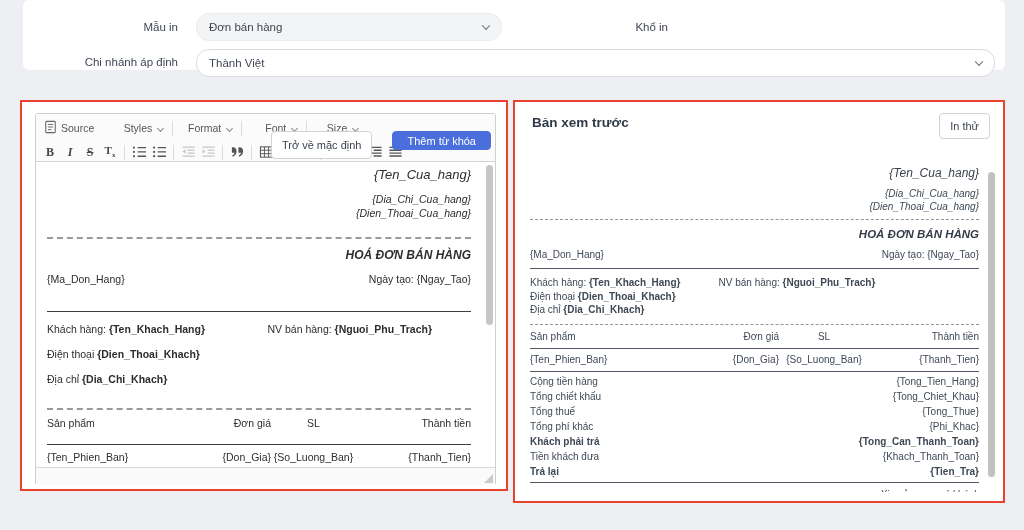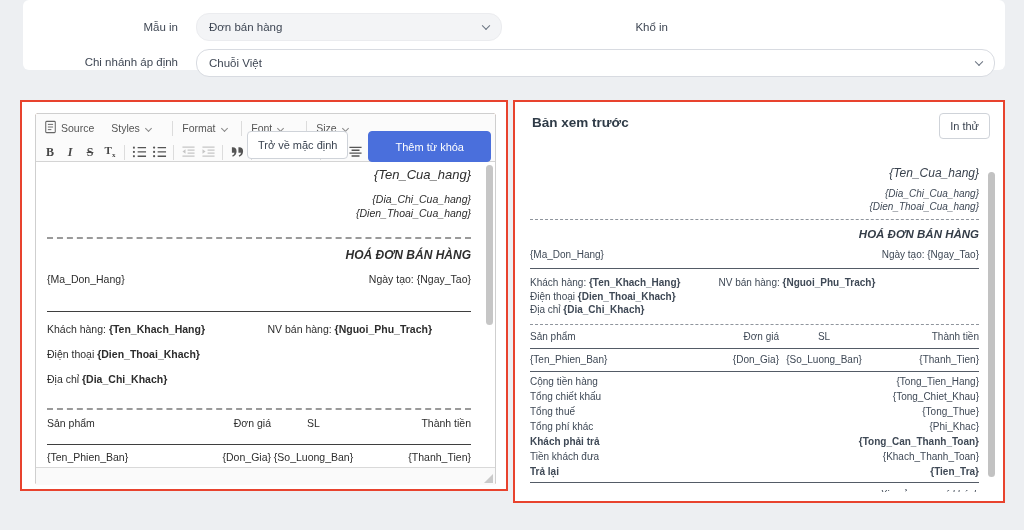--- a/index.html
+++ b/index.html
@@ -17,34 +17,34 @@
   
   .panel { position:absolute; background:#fff; border:2px solid #e8432e; }
   .editor-panel { left:20px; top:100px; width:488px; height:391px; }
   .preview-panel { left:513px; top:100px; width:492px; height:403px; }
 
   
   .cke { position:absolute; left:13px; top:11px; width:461px; height:372px; border:1px solid #cfcfcf; border-radius:3px; background:#c2410c; }
   .cke-toolbar { position:relative; height:48px; background:#fbfbfb; border-bottom:1px solid #d4d4d4; padding:3px 4px 0 4px; }
   .tb-row { display:flex; align-items:center; height:22px; }
   .tb-btn { display:flex; align-items:center; gap:4px; padding:2px 4px; border-radius:2px; cursor:pointer; color:#555; font-size:10.5px; }
-  .tb-dd { display:flex; align-items:center; justify-content:flex-start; padding:2px 5px; font-size:10.5px; color:#555; cursor:pointer; }
+  .tb-dd { display:flex; align-items:center; justify-content:flex-end; padding:2px 5px; font-size:10.5px; color:#555; cursor:pointer; }
   .dd-styles{width:62px}.dd-format{width:60px}.dd-font{width:56px}.dd-size{width:52px}
   .mini-chev { width:5px; height:5px; border-right:1.3px solid #888; border-bottom:1.3px solid #888; transform:rotate(45deg); margin-left:6px; }
   .tb-sep { width:1px; height:15px; background:#dcdcdc; margin:0 4px; }
   .ibtn { width:20px; height:20px; display:flex; align-items:center; justify-content:center; cursor:pointer; border-radius:2px; }
   .glyph { font-size:12px; color:#474747; font-weight:bold; font-family:"Liberation Serif", serif; }
   .glyph.i { font-style:italic; font-weight:bold; }
   .glyph.s { text-decoration:line-through; }
   .glyph.tx { font-size:11px; }
   .glyph.tx sub { font-size:7px; }
   .ibtn svg { display:block; }
   .tb-actions { position:absolute; right:4px; top:17px; display:flex; gap:20px; }
   .btn-outline { height:28px; padding:0 10px; background:#fff; border:1px solid #cfd3d9; border-radius:4px; font-size:11px; color:#3a4350; cursor:pointer; font-family:inherit; }
-  .btn-primary { height:31px; padding:0 26px; background:#4a6fdc; border:1px solid #4a6fdc; border-radius:4px; font-size:11px; color:#fff; cursor:pointer; font-family:inherit; }
+  .btn-primary { height:19px; padding:0 14px; background:#4a6fdc; border:1px solid #4a6fdc; border-radius:4px; font-size:11px; color:#fff; cursor:pointer; font-family:inherit; }
 
   .cke-content { position:relative; height:305px; overflow:hidden; background:#fff; }
   .cke-footer { height:18px; background:#fafafa; border-top:1px solid #d9d9d9; position:relative; }
   .resize-handle { position:absolute; right:2px; bottom:2px; width:0; height:0; border-bottom:9px solid #b5b5b5; border-left:9px solid transparent; opacity:.7; cursor:nwse-resize; }
 
   .vscroll { position:absolute; width:7px; border-radius:4px; background:#c6c6c6; }
   .ed-thumb { right:2px; top:3px; height:160px; }
   .pv-thumb { right:8px; top:70px; height:305px; background:#c2c2c2; }
 
   
@@ -111,21 +111,21 @@
   <div class="fld-label" style="left:0;top:21px;width:155px;">Mẫu in</div>
   <div class="sel gray" style="left:173px;top:13px;width:306px;">
     <span>Đơn bán hàng</span>
     <span class="chev"></span>
   </div>
 
   <div class="fld-label" style="left:500px;top:21px;width:145px;">Khổ in</div>
 
   <div class="fld-label" style="left:0;top:56px;width:155px;">Chi nhánh áp định</div>
   <div class="sel white" style="left:173px;top:49px;width:799px;">
-    <span>Chuỗi Việt</span>
+    <span>Thành Việt</span>
     <span class="chev"></span>
   </div>
 </div>
 
 <div class="panel editor-panel">
   <div class="cke">
 
     <div class="cke-toolbar">
       <div class="tb-row">
         <div class="tb-btn">

